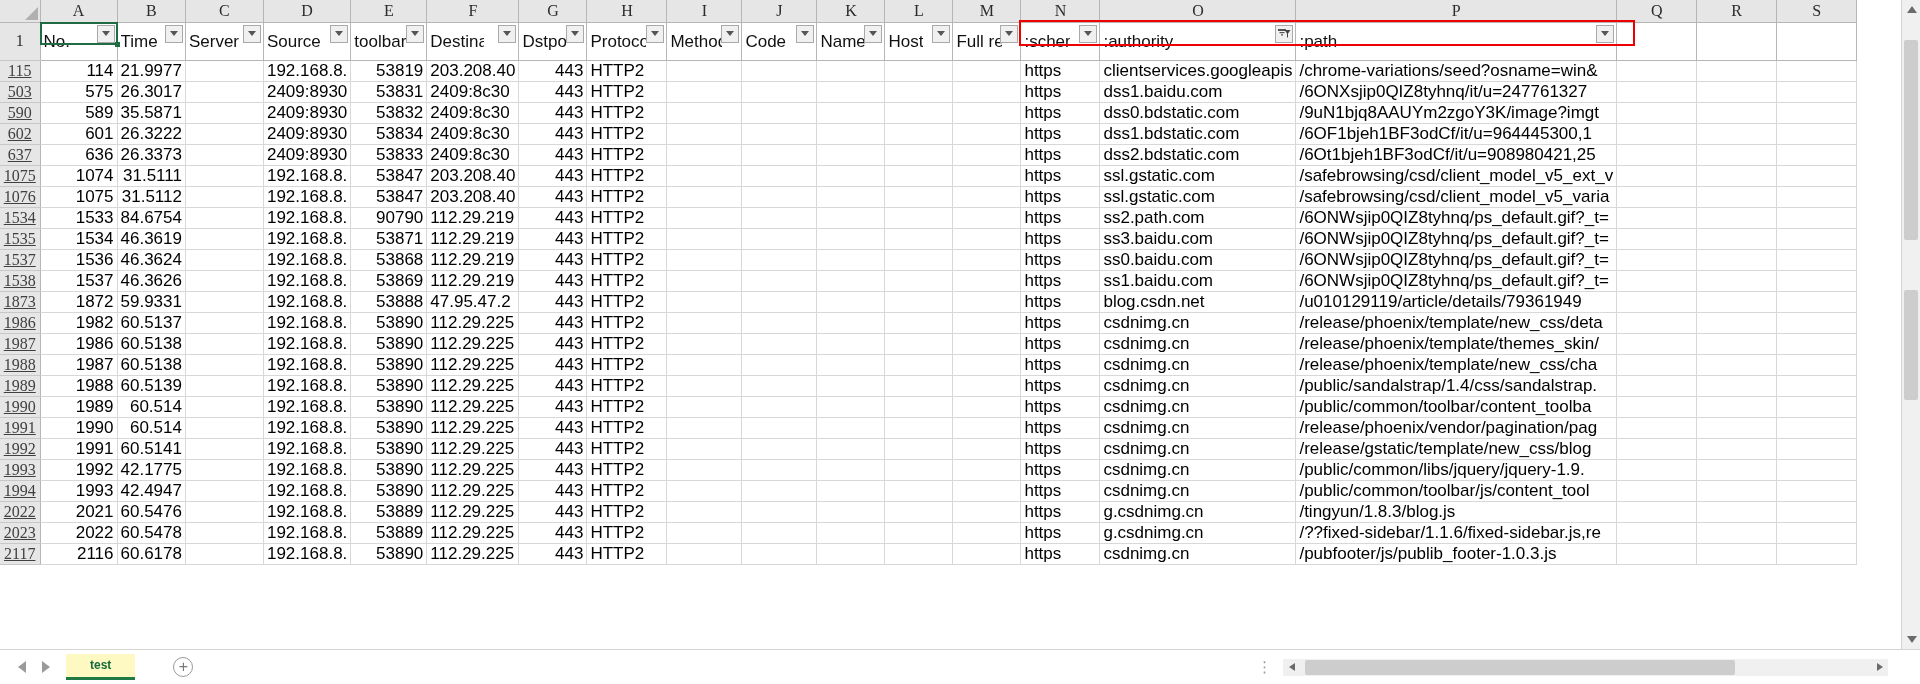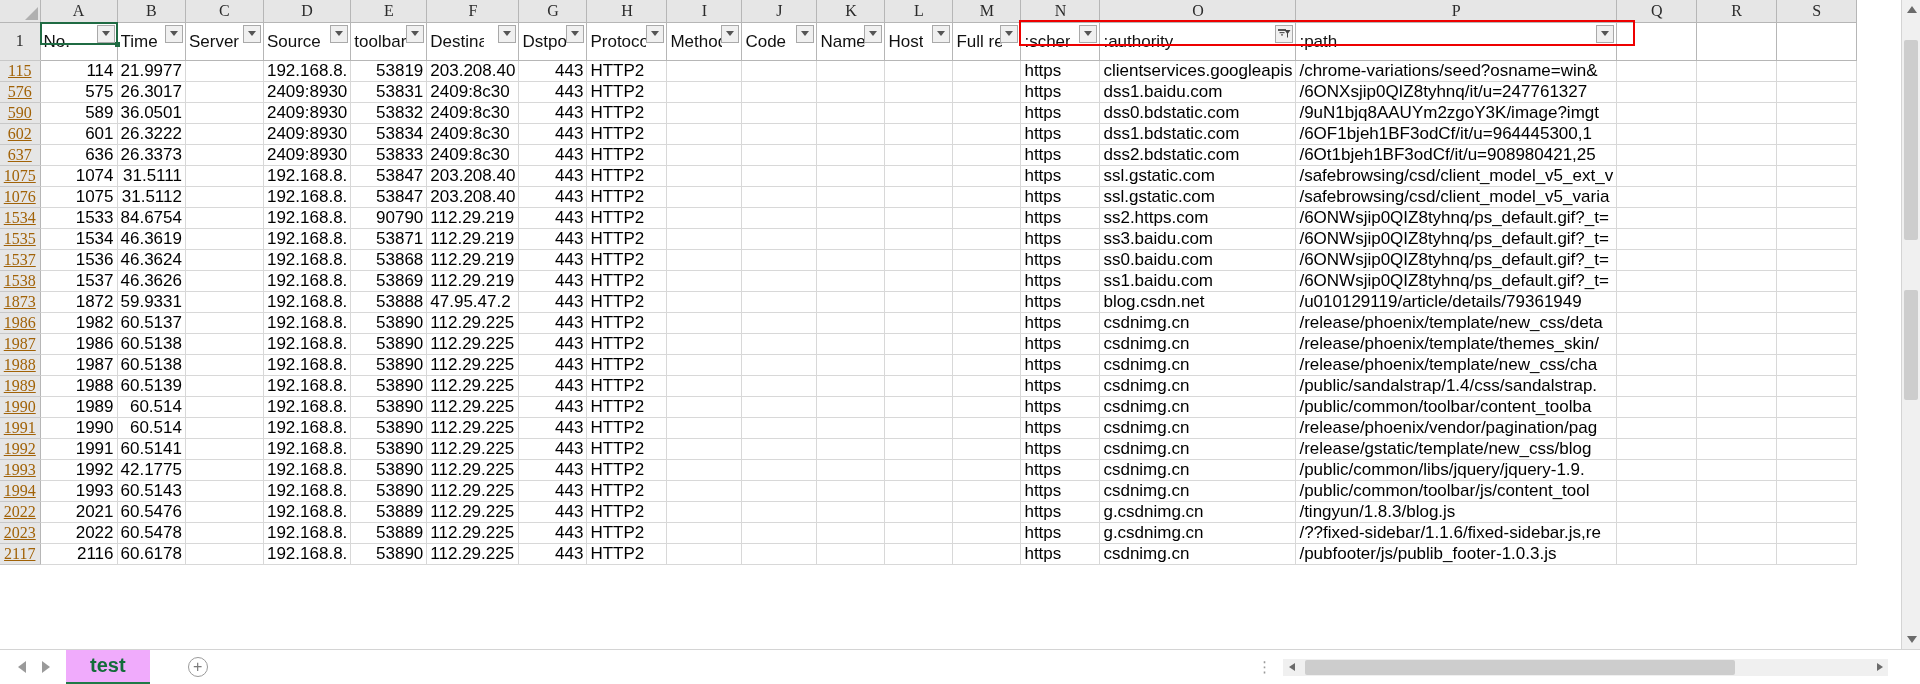--- a/index.html
+++ b/index.html
@@ -65,21 +65,21 @@
   
   td.rowhdr, th.rowhdr {
     width: 40px;
     background: #e6e6e6;
     border-right: 1px solid #b6b6b6;
     border-bottom: 1px solid #c8c8c8;
     text-align: center;
     vertical-align: middle;
     font-size: 16px;
     font-family: "Liberation Serif", serif;
-    color: #a16207;
+    color: #404040;
     text-decoration: underline;
     padding: 0;
     font-weight: normal;
   }
   th.rowhdr.plain {
     color: #2b2b2b;
     text-decoration: none;
   }
 
   
@@ -220,26 +220,26 @@
     border-bottom: 6px solid transparent;
     border-right: 8px solid #9a9a9a;
   }
   .nav-right {
     border-top: 6px solid transparent;
     border-bottom: 6px solid transparent;
     border-left: 8px solid #9a9a9a;
   }
   .sheet-tab {
     font-family: "Liberation Sans", sans-serif;
-    font-size: 20px;
+    font-size: 12px;
     color: #136c3a;
     font-weight: bold;
     padding: 4px 24px 5px 24px;
     border-bottom: 3px solid #1f7a46;
-    background: #f0abfc;
+    background: #fef9c3;
     margin-bottom: 0;
   }
   .add-sheet {
     width: 20px; height: 20px;
     border: 1px solid #9a9a9a;
     border-radius: 50%;
     color: #7a7a7a;
     font-size: 16px;
     line-height: 17px;
     text-align: center;
@@ -487,21 +487,21 @@
             <td class="cell txt"></td>
             <td class="cell txt"></td>
             <td class="cell txt">https</td>
             <td class="cell txt">clientservices.googleapis</td>
             <td class="cell txt">/chrome-variations/seed?osname=win&amp;</td>
             <td class="cell txt"></td>
             <td class="cell txt"></td>
             <td class="cell txt"></td>
           </tr>
           <tr class="data-row">
-            <td class="rowhdr">576</td>
+            <td class="rowhdr">503</td>
             <td class="cell num">575</td>
             <td class="cell num">26.3017</td>
             <td class="cell txt"></td>
             <td class="cell txt">2409:8930</td>
             <td class="cell num">53831</td>
             <td class="cell txt">2409:8c30</td>
             <td class="cell num">443</td>
             <td class="cell txt">HTTP2</td>
             <td class="cell txt"></td>
             <td class="cell txt"></td>
@@ -511,21 +511,21 @@
             <td class="cell txt">https</td>
             <td class="cell txt">dss1.baidu.com</td>
             <td class="cell txt">/6ONXsjip0QIZ8tyhnq/it/u=247761327</td>
             <td class="cell txt"></td>
             <td class="cell txt"></td>
             <td class="cell txt"></td>
           </tr>
           <tr class="data-row">
             <td class="rowhdr">590</td>
             <td class="cell num">589</td>
-            <td class="cell num">36.0501</td>
+            <td class="cell num">35.5871</td>
             <td class="cell txt"></td>
             <td class="cell txt">2409:8930</td>
             <td class="cell num">53832</td>
             <td class="cell txt">2409:8c30</td>
             <td class="cell num">443</td>
             <td class="cell txt">HTTP2</td>
             <td class="cell txt"></td>
             <td class="cell txt"></td>
             <td class="cell txt"></td>
             <td class="cell txt"></td>
@@ -634,21 +634,21 @@
             <td class="cell num">90790</td>
             <td class="cell txt">112.29.219</td>
             <td class="cell num">443</td>
             <td class="cell txt">HTTP2</td>
             <td class="cell txt"></td>
             <td class="cell txt"></td>
             <td class="cell txt"></td>
             <td class="cell txt"></td>
             <td class="cell txt"></td>
             <td class="cell txt">https</td>
-            <td class="cell txt">ss2.https.com</td>
+            <td class="cell txt">ss2.path.com</td>
             <td class="cell txt">/6ONWsjip0QIZ8tyhnq/ps_default.gif?_t=</td>
             <td class="cell txt"></td>
             <td class="cell txt"></td>
             <td class="cell txt"></td>
           </tr>
           <tr class="data-row">
             <td class="rowhdr">1535</td>
             <td class="cell num">1534</td>
             <td class="cell num">46.3619</td>
             <td class="cell txt"></td>
@@ -907,21 +907,21 @@
             <td class="cell txt">https</td>
             <td class="cell txt">csdnimg.cn</td>
             <td class="cell txt">/public/common/libs/jquery/jquery-1.9.</td>
             <td class="cell txt"></td>
             <td class="cell txt"></td>
             <td class="cell txt"></td>
           </tr>
           <tr class="data-row">
             <td class="rowhdr">1994</td>
             <td class="cell num">1993</td>
-            <td class="cell num">60.5143</td>
+            <td class="cell num">42.4947</td>
             <td class="cell txt"></td>
             <td class="cell txt">192.168.8.</td>
             <td class="cell num">53890</td>
             <td class="cell txt">112.29.225</td>
             <td class="cell num">443</td>
             <td class="cell txt">HTTP2</td>
             <td class="cell txt"></td>
             <td class="cell txt"></td>
             <td class="cell txt"></td>
             <td class="cell txt"></td>

